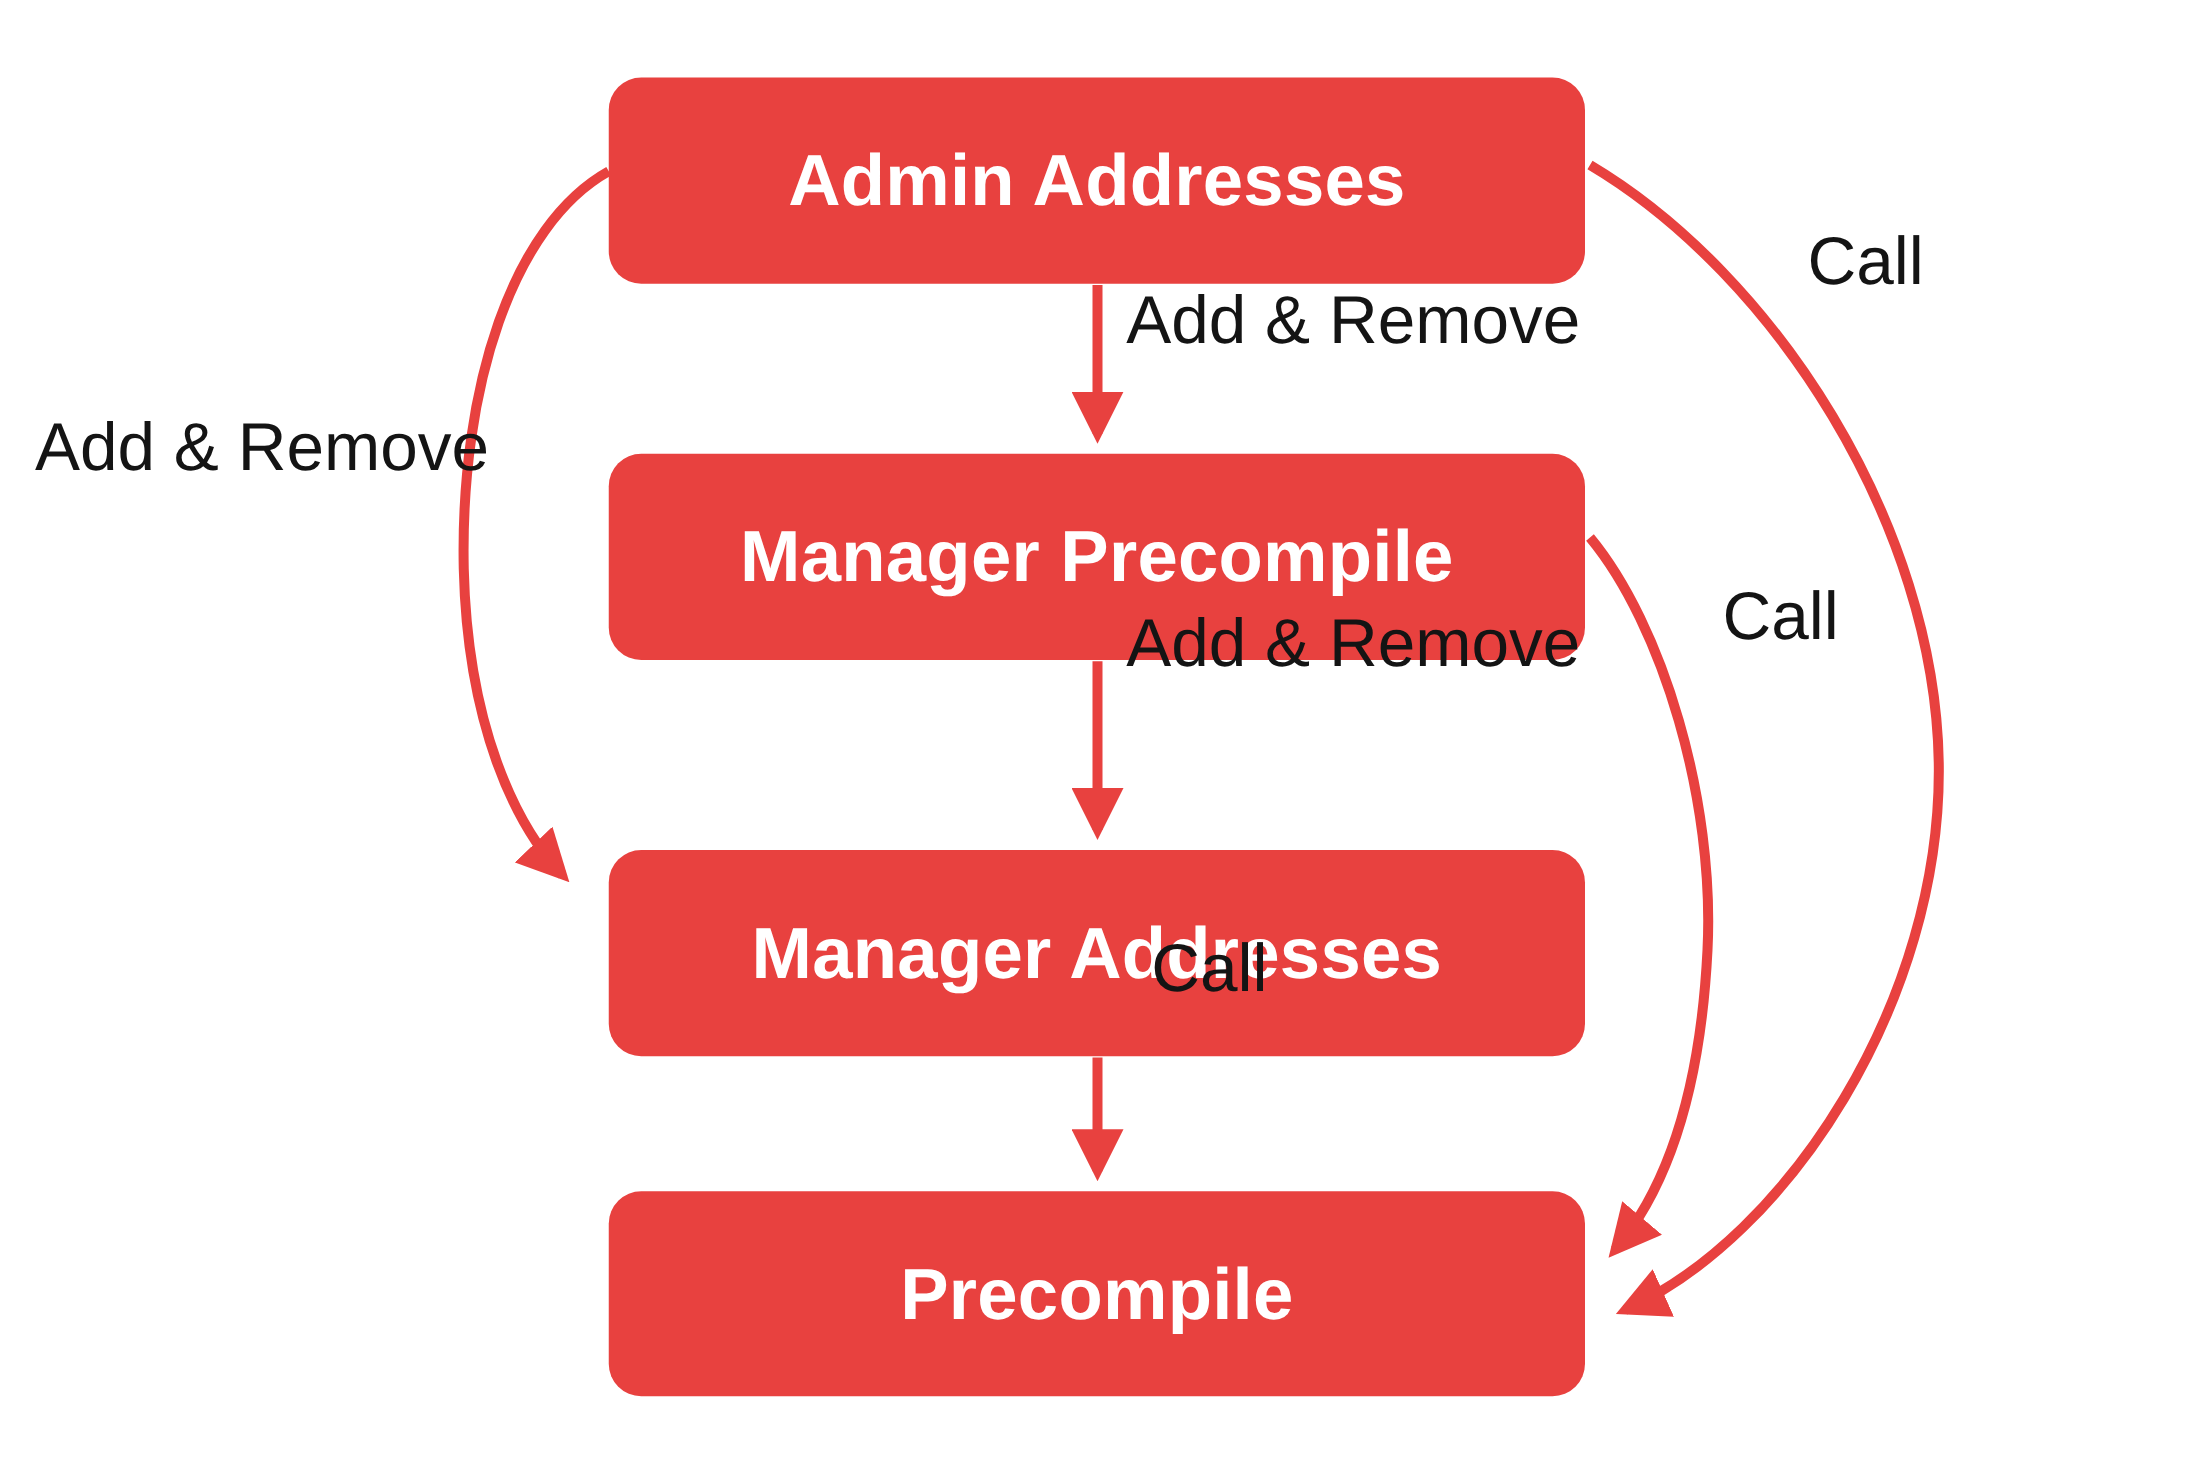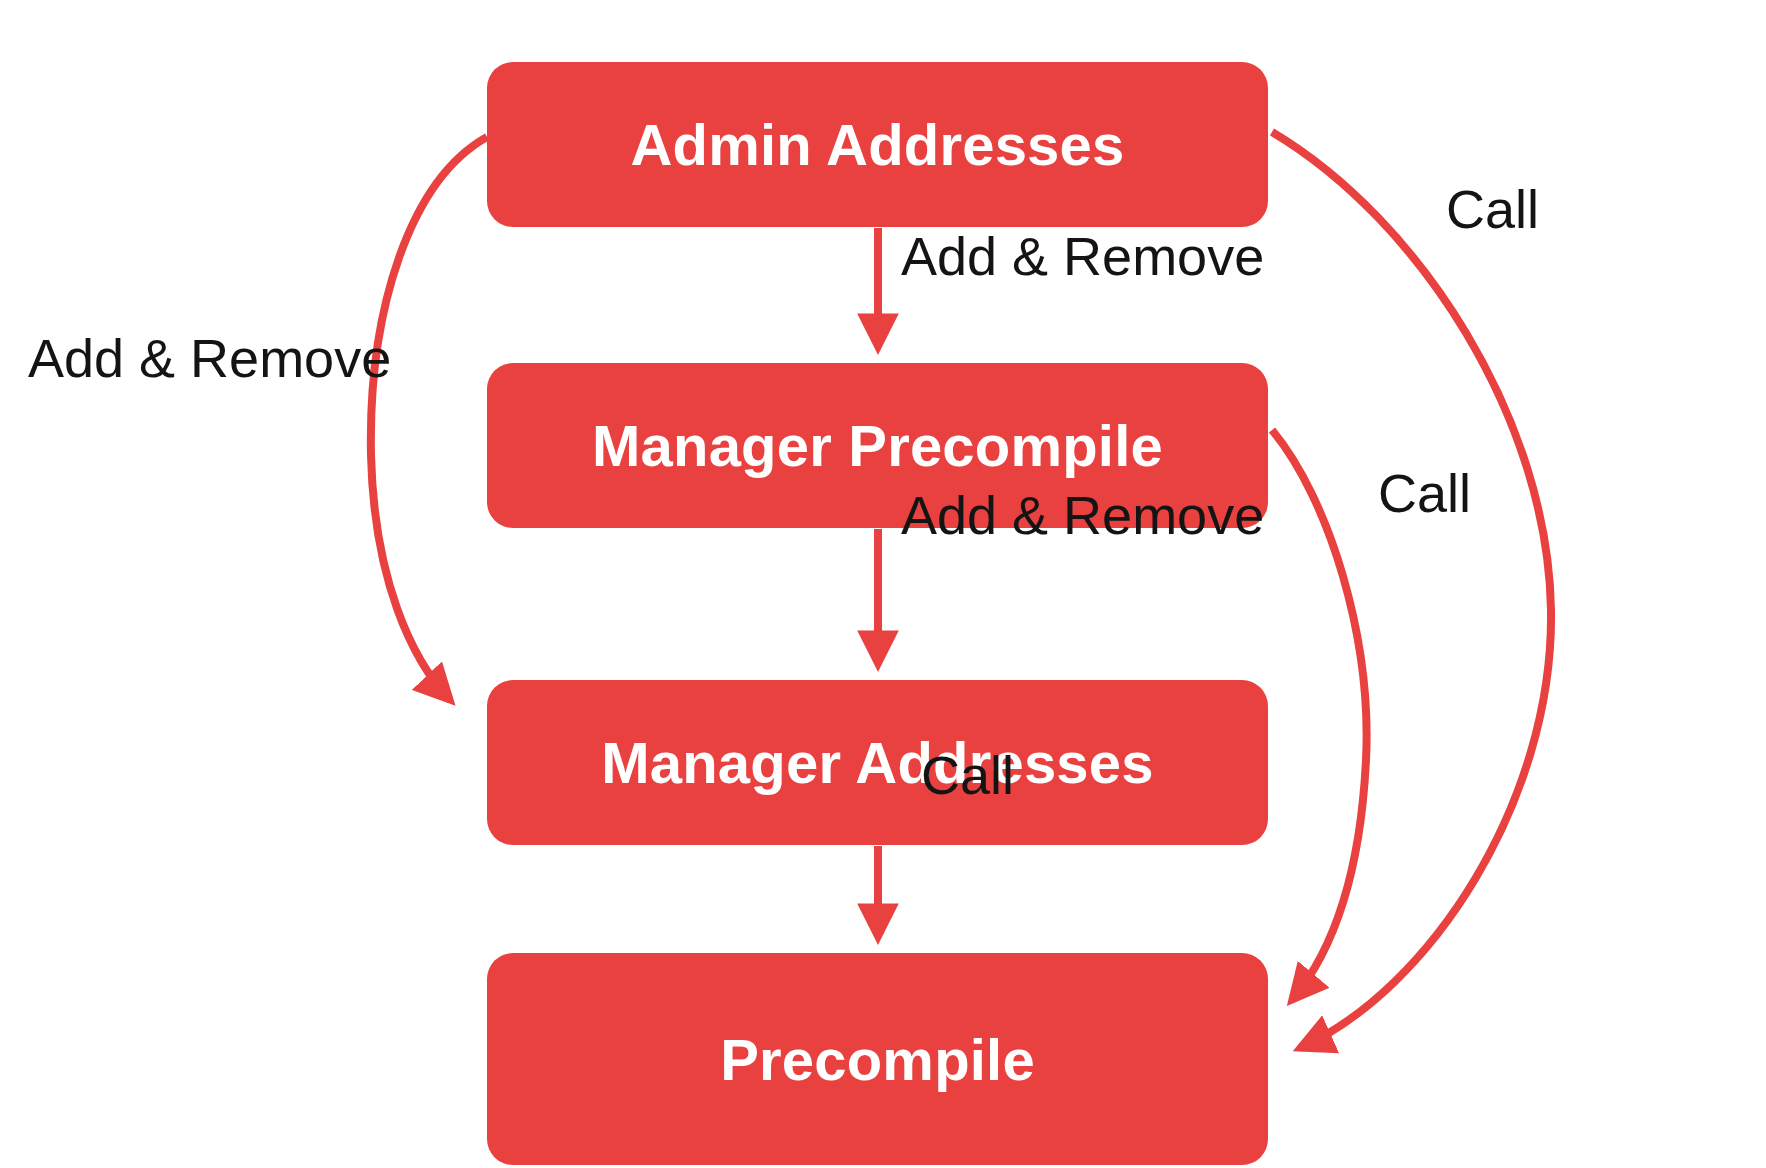--- a/index.html
+++ b/index.html
@@ -76,21 +76,21 @@
   </div>
 
   <div class="node" style="left:487px; top:363px; width:781px; height:165px;">
     <span>Manager Precompile</span>
   </div>
 
   <div class="node" style="left:487px; top:680px; width:781px; height:165px;">
     <span>Manager Addresses</span>
   </div>
 
-  <div class="node" style="left:487px; top:953px; width:781px; height:212px;">
+  <div class="node" style="left:487px; top:953px; width:781px; height:164px;">
     <span>Precompile</span>
   </div>
 
   <div class="edge-label" style="left:901px; top:229px;">Add &amp; Remove</div>
 
   <div class="edge-label" style="left:28px; top:331px;">Add &amp; Remove</div>
 
   <div class="edge-label" style="left:901px; top:488px;">Add &amp; Remove</div>
 
   <div class="edge-label" style="left:921px; top:748px;">Call</div>

